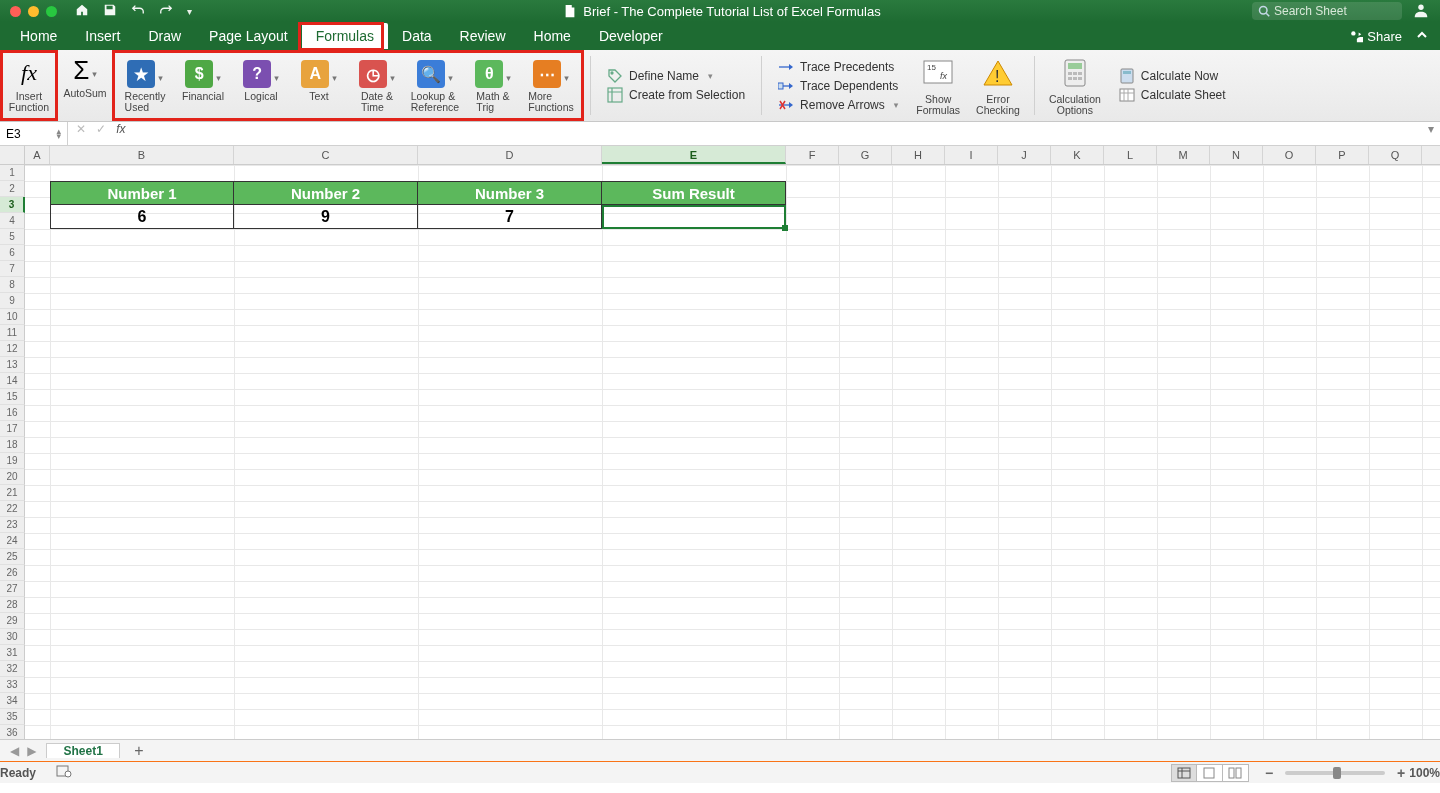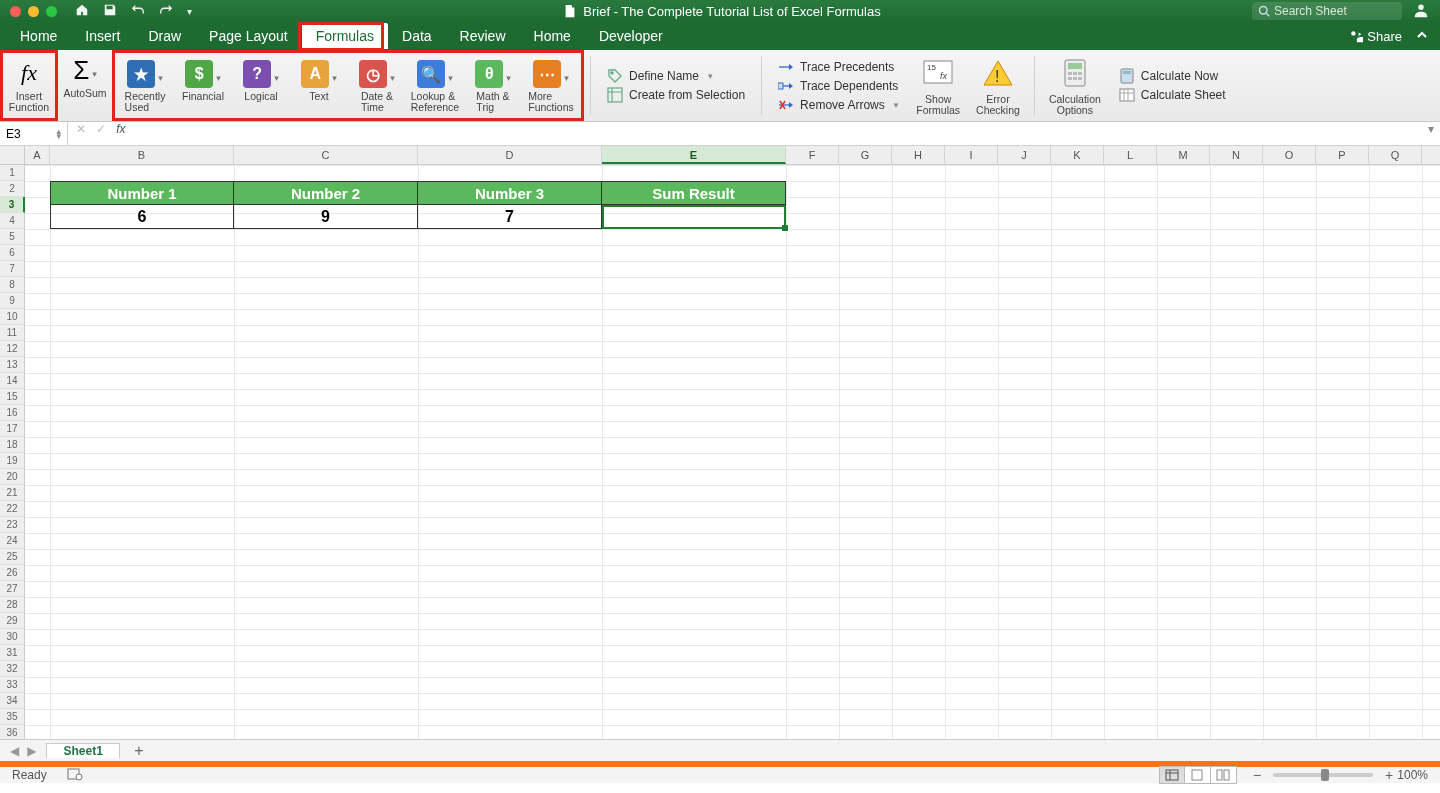--- a/index.html
+++ b/index.html
@@ -85,21 +85,21 @@
 .active-cell { position:absolute; border:2px solid #1e7e34; pointer-events:none; }
 .active-cell::after { content:""; position:absolute; right:-4px; bottom:-4px; width:6px; height:6px; background:#1e7e34; }
 
 
 .sheet-bar { height:22px; background:#f4f4f4; border-top:1px solid #ccc; display:flex; align-items:center; }
 .nav-arrows { display:flex; padding:0 10px; gap:8px; color:#999; }
 .sheet-tab { padding:0 16px; background:#fff; border:1px solid #ccc; border-bottom:none; font-size:12px; font-weight:600; color:#217346; }
 .add-sheet { width:22px; height:22px; display:flex; align-items:center; justify-content:center; color:#666; font-size:16px; margin-left:8px; }
 
 
-.status-bar { height:22px; background:#f4f4f4; border-top:6px solid #f97316; display:flex; align-items:center; padding:0 12px; font-size:12px; color:#555; }
+.status-bar { height:22px; background:#f4f4f4; border-top:1px solid #f97316; display:flex; align-items:center; padding:0 0; font-size:12px; color:#555;font-weight:bold; }
 .status-bar .flex { flex:1; }
 .view-btns { display:flex; gap:0; margin-right:12px; }
 .view-btn { width:26px; height:18px; border:1px solid #bbb; border-left:none; display:flex; align-items:center; justify-content:center; background:#fff; }
 .view-btn:first-child { border-left:1px solid #bbb; background:#ddd; }
 .zoom-slider { width:100px; height:4px; background:#ccc; margin:0 8px; position:relative; border-radius:2px; }
 .zoom-slider .thumb { position:absolute; left:48%; top:-4px; width:8px; height:12px; background:#888; border-radius:2px; }
 .zoom-btn { color:#666; font-size:14px; padding:0 4px; cursor:pointer; }
 
 .red-frame-tab { position:absolute; border:3px solid #e2231a; pointer-events:none; }
 </style>

